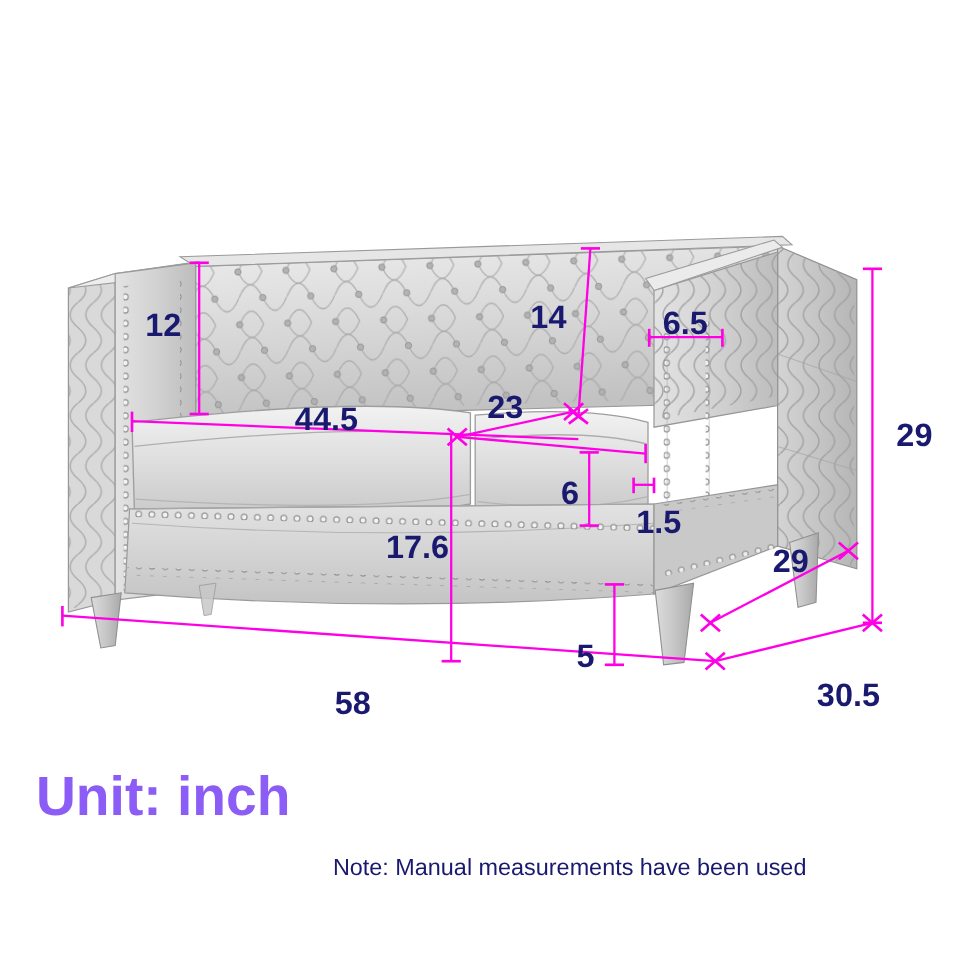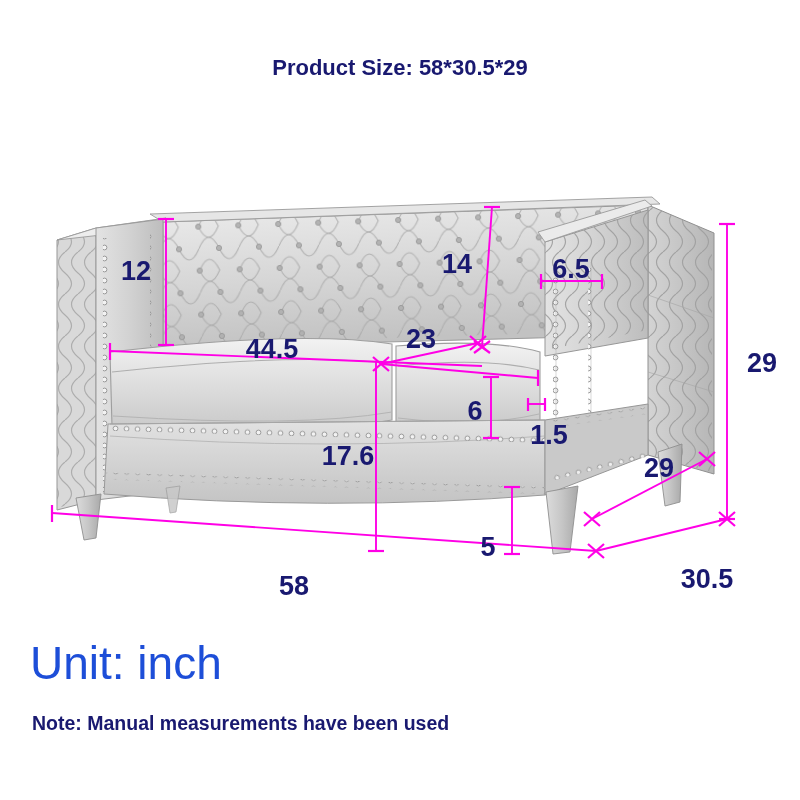--- a/index.html
+++ b/index.html
@@ -14,27 +14,28 @@
   #stage{position:absolute;left:0;top:0;width:800px;height:800px;}
   svg.layer{position:absolute;left:0;top:0;width:800px;height:800px;}
   #title{
     position:absolute;left:0;top:55px;width:800px;
     text-align:center;
     font-size:22px;font-weight:bold;color:#191970;
     letter-spacing:0px;
   }
   #unit{
     position:absolute;left:30px;top:640px;
-    font-size:46px;font-weight:normal;color:#1d4ed8;
+    font-size:46px;font-weight:bold;color:#8b5cf6;
     line-height:1.0;
   }
   #note{
     position:absolute;left:32px;top:712px;width:640px;
-    font-size:19.5px;font-weight:bold;color:#191970;
+    font-size:19.5px;font-weight:normal;color:#191970;
     line-height:1.22;
+    text-align:right;
   }
   .dimtext{
     font-family:"Liberation Sans", sans-serif;
     font-size:27px;font-weight:bold;fill:#191970;
   }
   .dimline{stroke:#FF00E6;stroke-width:1.9;fill:none;}
   .dimtick{stroke:#FF00E6;stroke-width:2.2;fill:none;}
 </style>
 </head>
 <body>
@@ -277,21 +278,20 @@
     <text class="dimtext" x="475" y="420" text-anchor="middle">6</text>
     <text class="dimtext" x="549" y="444" text-anchor="middle">1.5</text>
     <text class="dimtext" x="348" y="465" text-anchor="middle">17.6</text>
     <text class="dimtext" x="488" y="556" text-anchor="middle">5</text>
     <text class="dimtext" x="762" y="372" text-anchor="middle">29</text>
     <text class="dimtext" x="659" y="477" text-anchor="middle">29</text>
     <text class="dimtext" x="294" y="595" text-anchor="middle">58</text>
     <text class="dimtext" x="707" y="588" text-anchor="middle">30.5</text>
   </svg>
 
-  <div id="title">Product Size: 58*30.5*29</div>
 
   <div id="unit">Unit: inch</div>
 
   <div id="note">
     <div>Note: Manual measurements have been used</div>
   </div>
 
 </div>
 
 </body></html>

